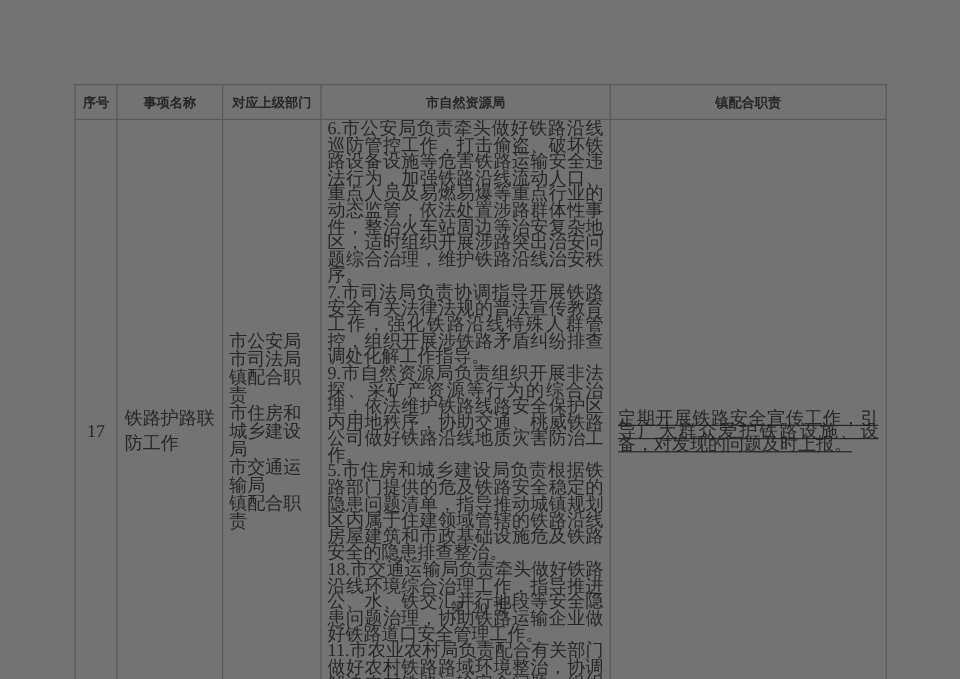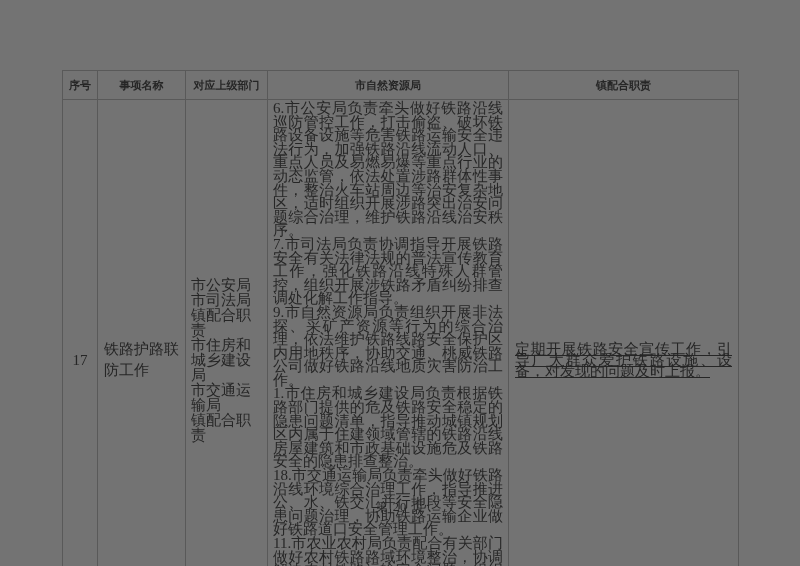--- a/index.html
+++ b/index.html
@@ -118,21 +118,21 @@
             <div class="dept-line">市司法局</div>
             <div class="dept-line">镇配合职责</div>
             <div class="dept-line">市住房和城乡建设局</div>
             <div class="dept-line">市交通运输局</div>
             <div class="dept-line">镇配合职责</div>
           </td>
         <td class="c-superior">
             <div class="duty-para">6.市公安局负责牵头做好铁路沿线巡防管控工作，打击偷盗、破坏铁路设备设施等危害铁路运输安全违法行为，加强铁路沿线流动人口、重点人员及易燃易爆等重点行业的动态监管，依法处置涉路群体性事件，整治火车站周边等治安复杂地区，适时组织开展涉路突出治安问题综合治理，维护铁路沿线治安秩序。</div>
             <div class="duty-para">7.市司法局负责协调指导开展铁路安全有关法律法规的普法宣传教育工作，强化铁路沿线特殊人群管控，组织开展涉铁路矛盾纠纷排查调处化解工作指导。</div>
             <div class="duty-para">9.市自然资源局负责组织开展非法探、采矿产资源等行为的综合治理，依法维护铁路线路安全保护区内用地秩序，协助交通、桃威铁路公司做好铁路沿线地质灾害防治工作。</div>
-            <div class="duty-para">1.市住房和城乡建设局负责根据铁路部门提供的危及铁路安全稳定的隐患问题清单，指导推动城镇规划区内属于住建领域管辖的铁路沿线房屋建筑和市政基础设施危及铁路安全的隐患排查整治。</div>
+            <div class="duty-para">5.市住房和城乡建设局负责根据铁路部门提供的危及铁路安全稳定的隐患问题清单，指导推动城镇规划区内属于住建领域管辖的铁路沿线房屋建筑和市政基础设施危及铁路安全的隐患排查整治。</div>
             <div class="duty-para">18.市交通运输局负责牵头做好铁路沿线环境综合治理工作，指导推进公、水、铁交汇并行地段等安全隐患问题治理，协助铁路运输企业做好铁路道口安全管理工作。</div>
             <div class="duty-para">11.市农业农村局负责配合有关部门做好农村铁路路域环境整治，协调解决农村铁路运输安全问题；组织开展铁路沿线农业生产、养殖等隐患问题的综合治理，指导农民开展农用薄膜回收。</div>
           </td>
         <td class="c-town">定期开展铁路安全宣传工作，引导广大群众爱护铁路设施、设备，对发现的问题及时上报。</td>
       </tr>
     </tbody>
   </table>
 
   <div class="footer">第 20 页</div>
 

